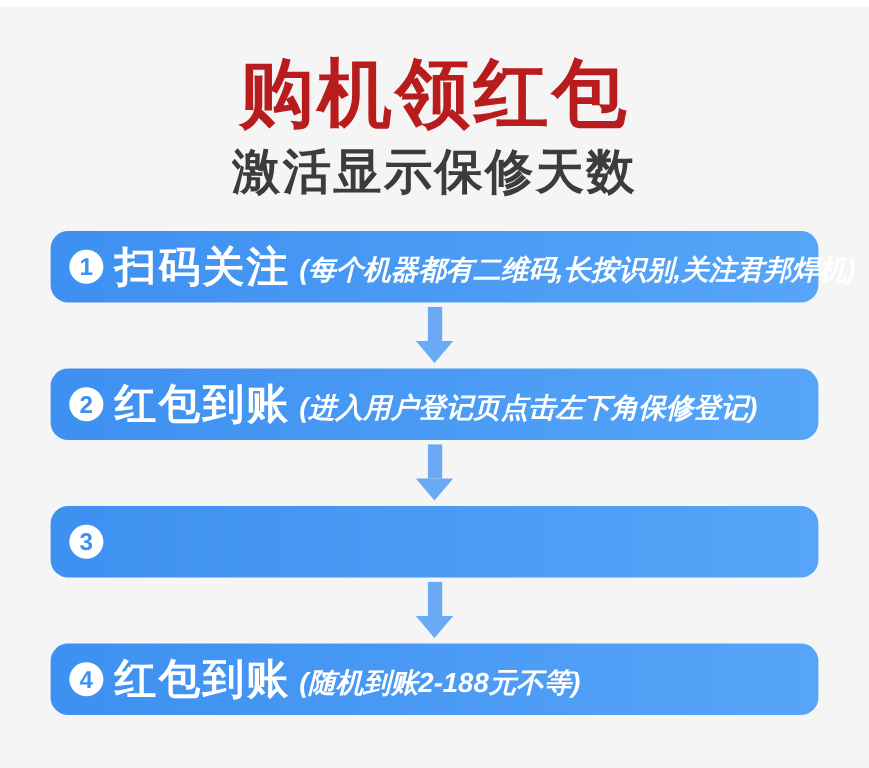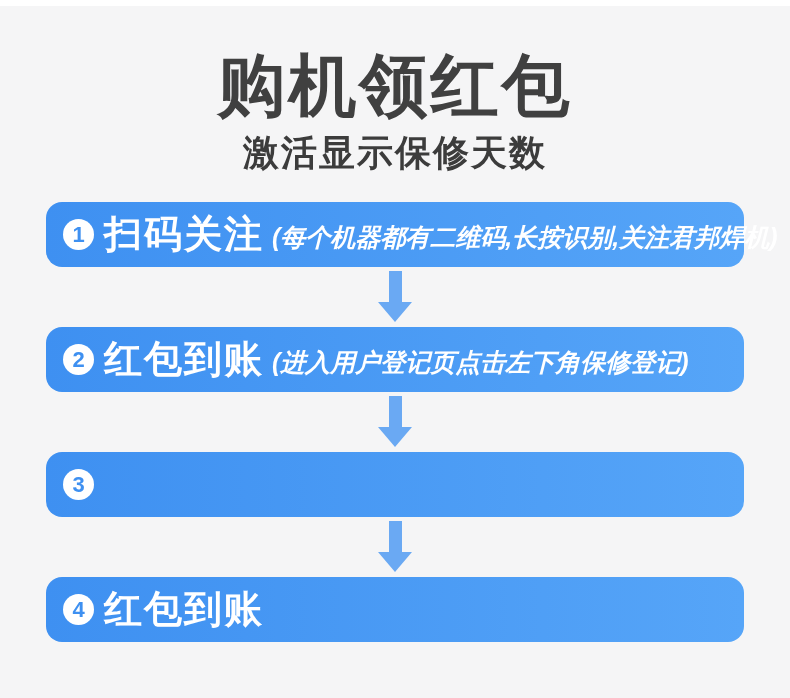--- a/index.html
+++ b/index.html
@@ -12,26 +12,26 @@
   .page { width: 790px; height: 698px; position: relative; }
   .top-strip {
     position: absolute; top: 0; left: 0;
     width: 790px; height: 6px; background: #ffffff;
   }
   .title {
     margin: 0; padding-top: 50px;
     text-align: center;
     font-size: 68px; line-height: 1.05;
     font-weight: 900; letter-spacing: 3px;
-    color: #404040;
+    color: #b91c1c;
   }
   .subtitle {
     margin: 0; margin-top: 14px;
     text-align: center;
-    font-size: 36px; line-height: 1.0;
+    font-size: 44px; line-height: 1.0;
     font-weight: 700; letter-spacing: 2px;
     color: #3c3c3c;
   }
   .steps { margin-top: 31px; }
   .step-bar {
     width: 698px; height: 65px;
     margin: 0 auto;
     border-radius: 16px;
     background: linear-gradient(90deg, #3e90f1 0%, #56a5f8 100%);
     display: flex; align-items: center;
@@ -107,16 +107,17 @@
     </div>
 
     <div class="arrow">
       <div class="arrow-stem"></div>
       <div class="arrow-head"></div>
     </div>
 
     <div class="step-bar">
       <span class="num-badge">4</span>
       <span class="step-label">红包到账</span>
+      <span class="step-note">(随机到账2-188元不等)</span>
     </div>
 
   </div>
 </div>
 
 </body></html>

